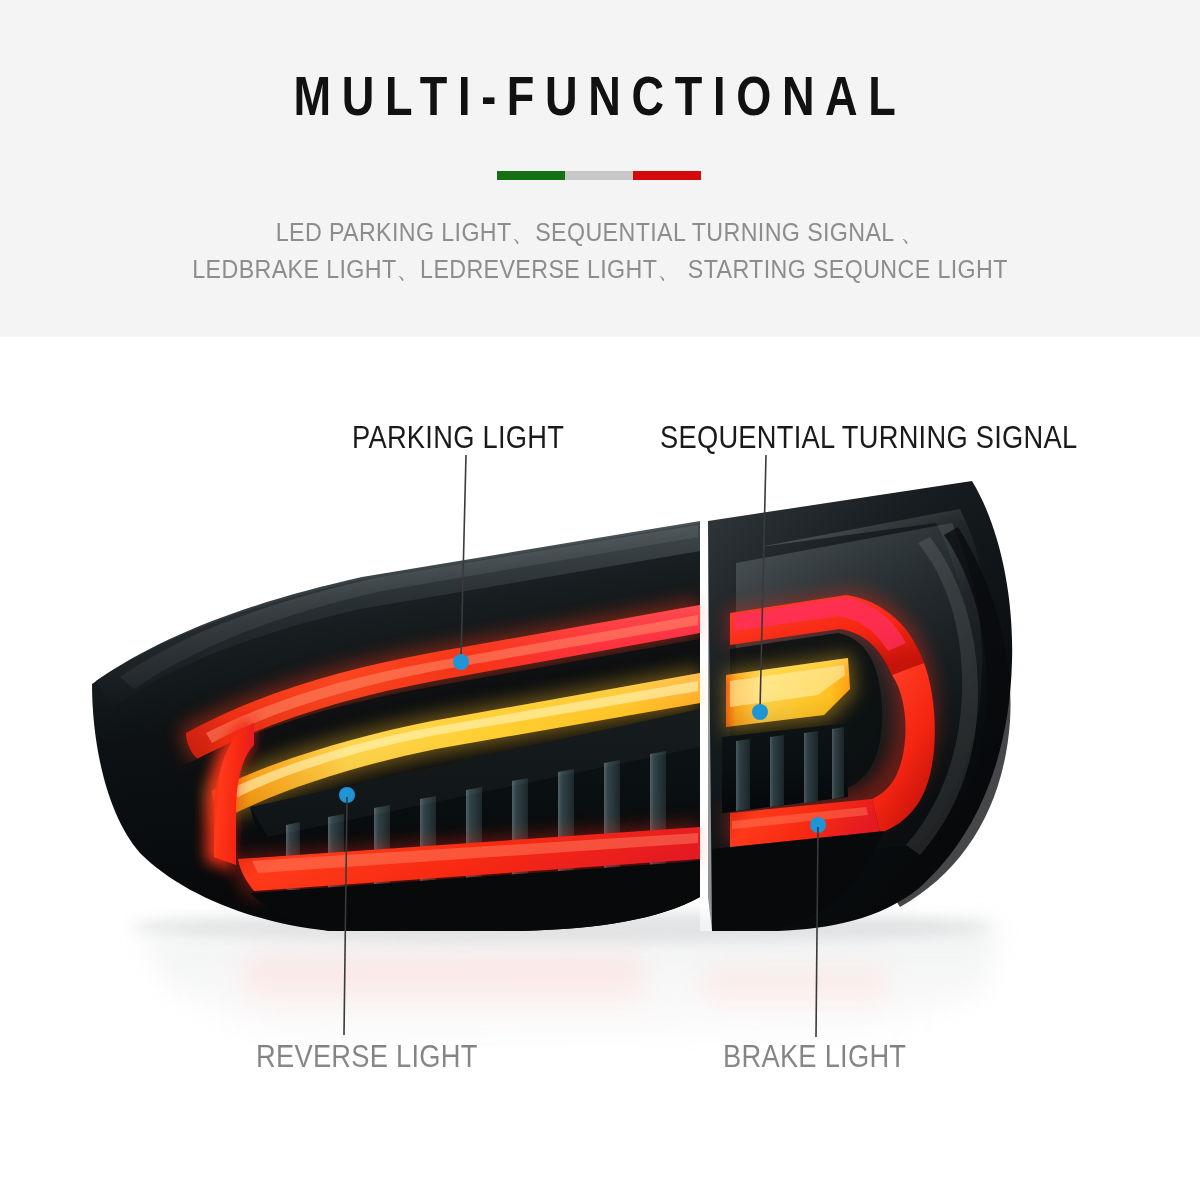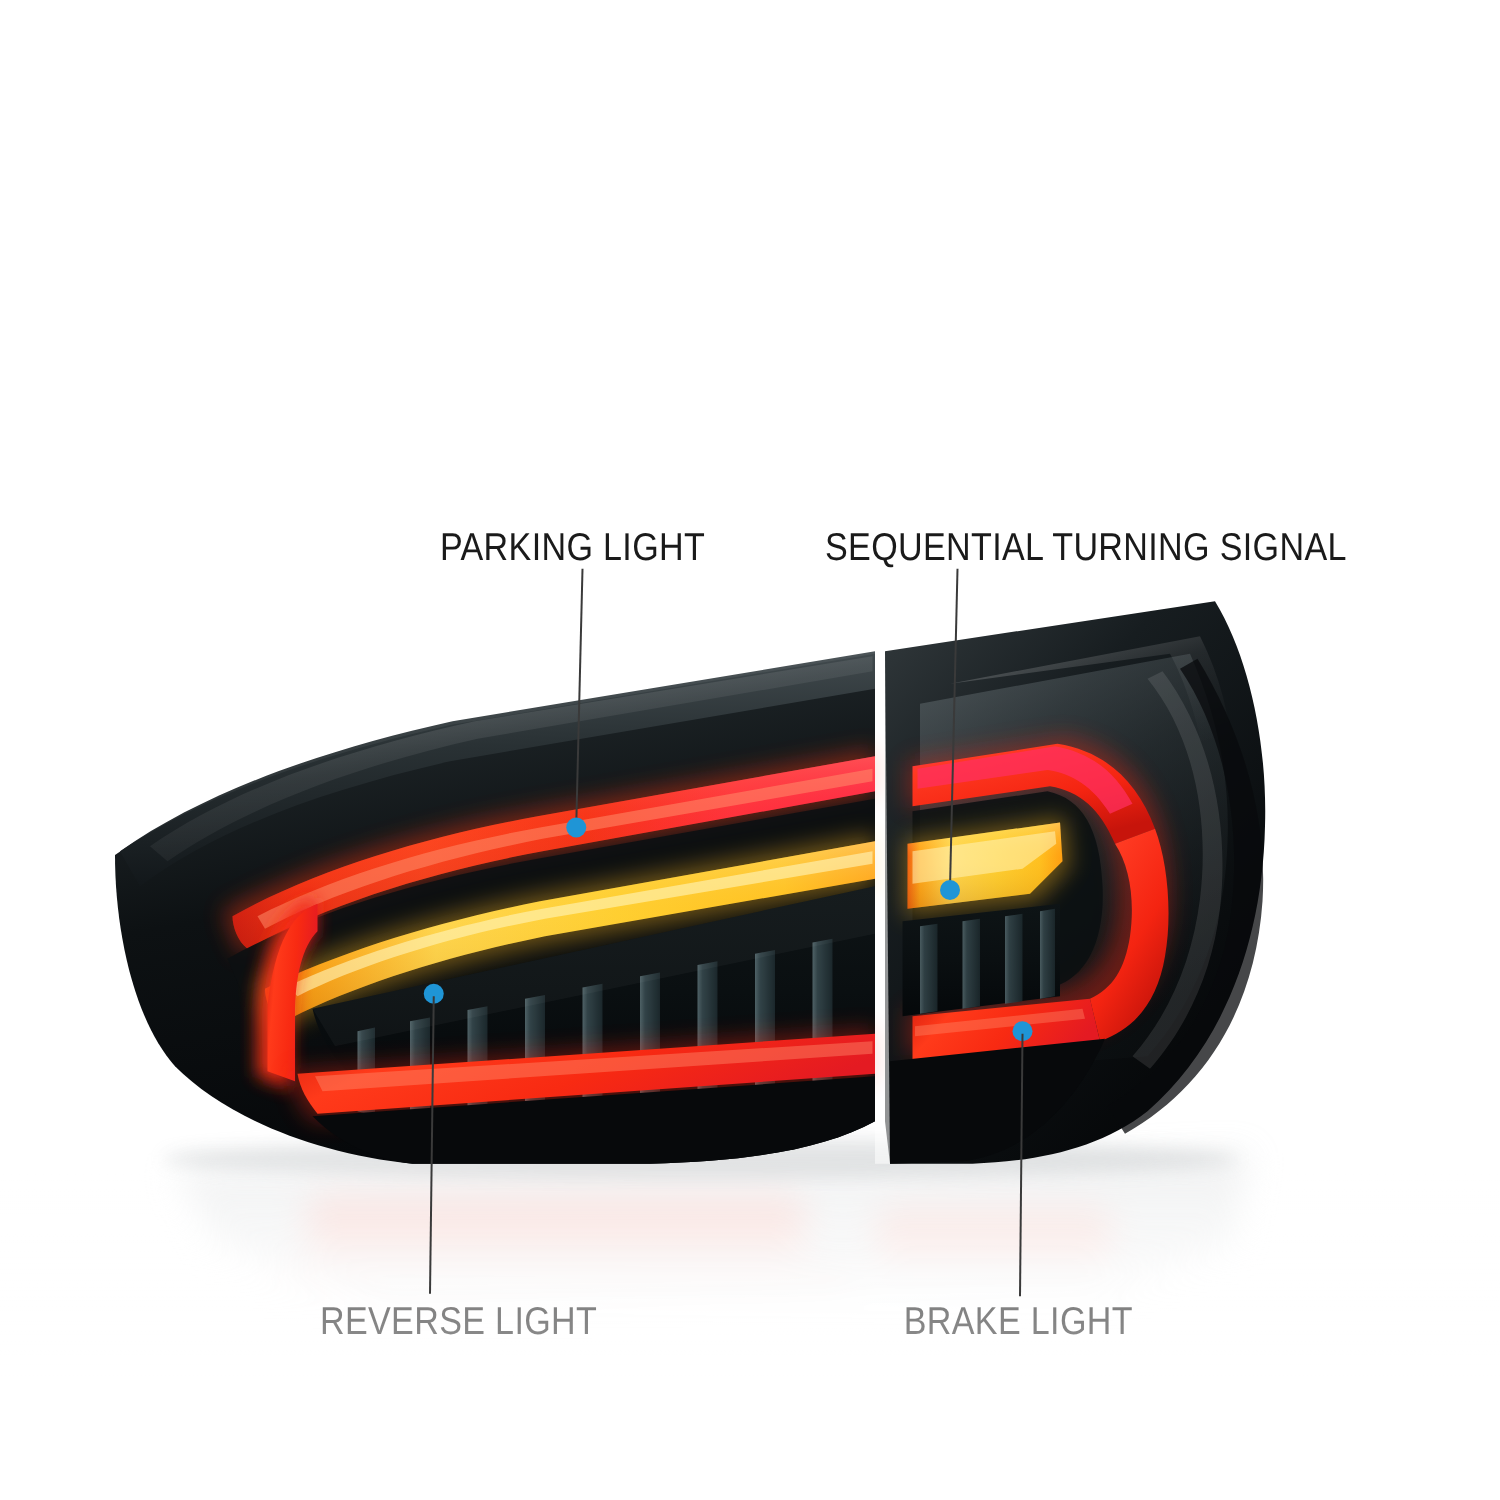--- a/index.html
+++ b/index.html
@@ -80,20 +80,35 @@
     position:absolute; left:0; top:337px;
     width:1200px; height:863px;
   }
   #lamp-svg { position:absolute; left:0; top:0; width:1200px; height:863px; }
 </style>
 </head>
 <body>
 
 <div id="page">
 
+  <div id="header">
+
+    <div id="title">MULTI-FUNCTIONAL</div>
+
+    <div id="tricolor">
+      <div class="seg green"></div>
+      <div class="seg white"></div>
+      <div class="seg red"></div>
+    </div>
+
+    <div id="subtitle">
+      <span class="line">LED PARKING LIGHT、SEQUENTIAL TURNING SIGNAL 、</span>
+      <span class="line">LEDBRAKE LIGHT、LEDREVERSE LIGHT、 STARTING SEQUNCE LIGHT</span>
+    </div>
+  </div>
 
   <div class="callout-label" id="label-parking">PARKING LIGHT</div>
 
   <div class="callout-label" id="label-sequential">SEQUENTIAL TURNING SIGNAL</div>
 
   <div class="callout-label" id="label-reverse">REVERSE LIGHT</div>
 
   <div class="callout-label" id="label-brake">BRAKE LIGHT</div>
 
   <div id="stage">

